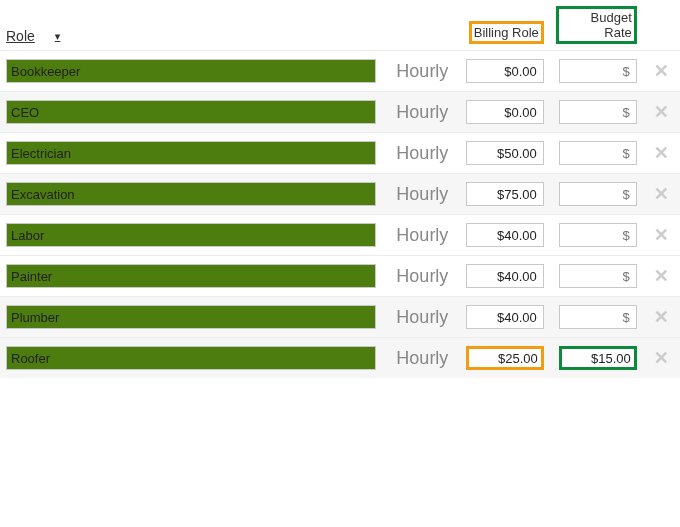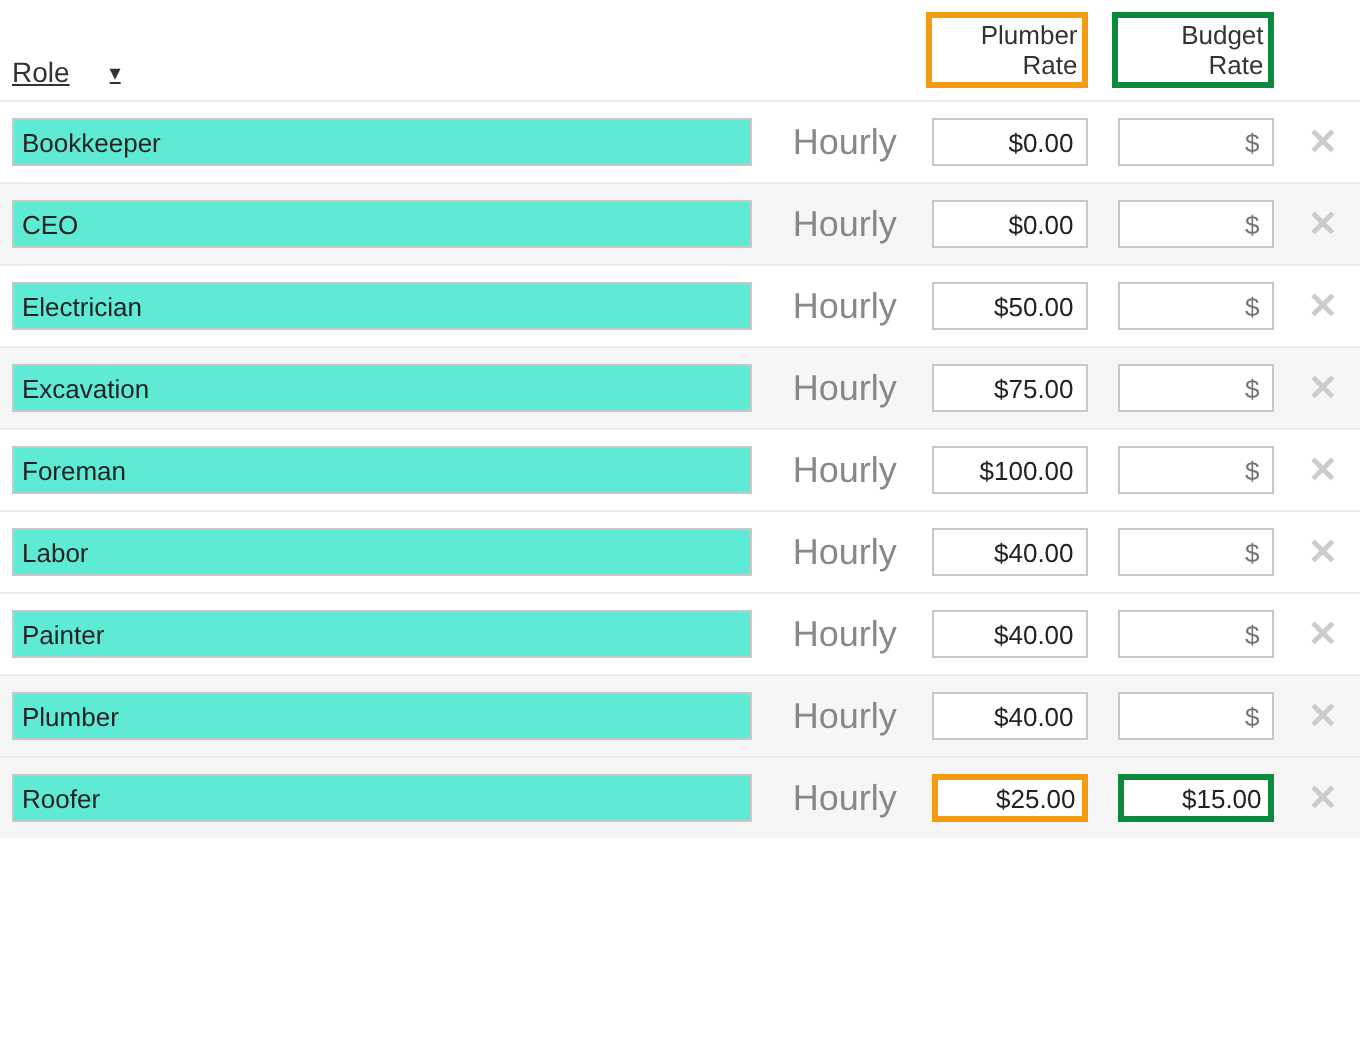--- a/index.html
+++ b/index.html
@@ -35,21 +35,21 @@
       border-top: 1px solid #ececec;
       vertical-align: middle;
     }
     tr.data-row.alt td { background: #f6f6f6; }
     .role-input {
       width: 100%;
       height: 24px;
       padding: 2px 4px;
       border: 1px solid #c8c8c8;
       font-size: 13px;
-      background: #5eead4;
+      background: #4d7c0f;
       color: #222;
     }
     .rate-type { color: #888; font-size: 18px; }
     .rate-input {
       width: 78px;
       height: 24px;
       padding: 2px 6px;
       border: 1px solid #c8c8c8;
       font-size: 13px;
       text-align: right;
@@ -76,21 +76,21 @@
   <tbody id="tbody">
     <tr class="header-row">
       <td class="col-role">
         <span class="role-header">
           <span>Role</span>
           <span class="arrow">▾</span>
         </span>
       </td>
       <td class="col-type"></td>
       <td class="col-bill hdr-cell">
-        <span class="billing-hdr">Plumber Rate</span>
+        <span class="billing-hdr">Billing Role</span>
       </td>
       <td class="col-budget hdr-cell">
         <span class="budget-hdr">Budget Rate</span>
       </td>
       <td class="col-del"></td>
     </tr>
   <tr class="data-row">
         <td class="col-role"><input type="text" class="role-input" value="Bookkeeper" style=""></td>
         <td class="col-type"><span class="rate-type">Hourly</span></td>
         <td class="col-bill"><input type="text" class="rate-input" value="$0.00" style=""></td>
@@ -112,27 +112,20 @@
         <td class="col-del"><button class="del-btn">✕</button></td>
       </tr>
       <tr class="data-row alt">
         <td class="col-role"><input type="text" class="role-input" value="Excavation" style=""></td>
         <td class="col-type"><span class="rate-type">Hourly</span></td>
         <td class="col-bill"><input type="text" class="rate-input" value="$75.00" style=""></td>
         <td class="col-budget"><input type="text" class="rate-input" placeholder="$" style=""></td>
         <td class="col-del"><button class="del-btn">✕</button></td>
       </tr>
       <tr class="data-row">
-        <td class="col-role"><input type="text" class="role-input" value="Foreman" style=""></td>
-        <td class="col-type"><span class="rate-type">Hourly</span></td>
-        <td class="col-bill"><input type="text" class="rate-input" value="$100.00" style=""></td>
-        <td class="col-budget"><input type="text" class="rate-input" placeholder="$" style=""></td>
-        <td class="col-del"><button class="del-btn">✕</button></td>
-      </tr>
-      <tr class="data-row">
         <td class="col-role"><input type="text" class="role-input" value="Labor" style=""></td>
         <td class="col-type"><span class="rate-type">Hourly</span></td>
         <td class="col-bill"><input type="text" class="rate-input" value="$40.00" style=""></td>
         <td class="col-budget"><input type="text" class="rate-input" placeholder="$" style=""></td>
         <td class="col-del"><button class="del-btn">✕</button></td>
       </tr>
       <tr class="data-row">
         <td class="col-role"><input type="text" class="role-input" value="Painter" style=""></td>
         <td class="col-type"><span class="rate-type">Hourly</span></td>
         <td class="col-bill"><input type="text" class="rate-input" value="$40.00" style=""></td>

